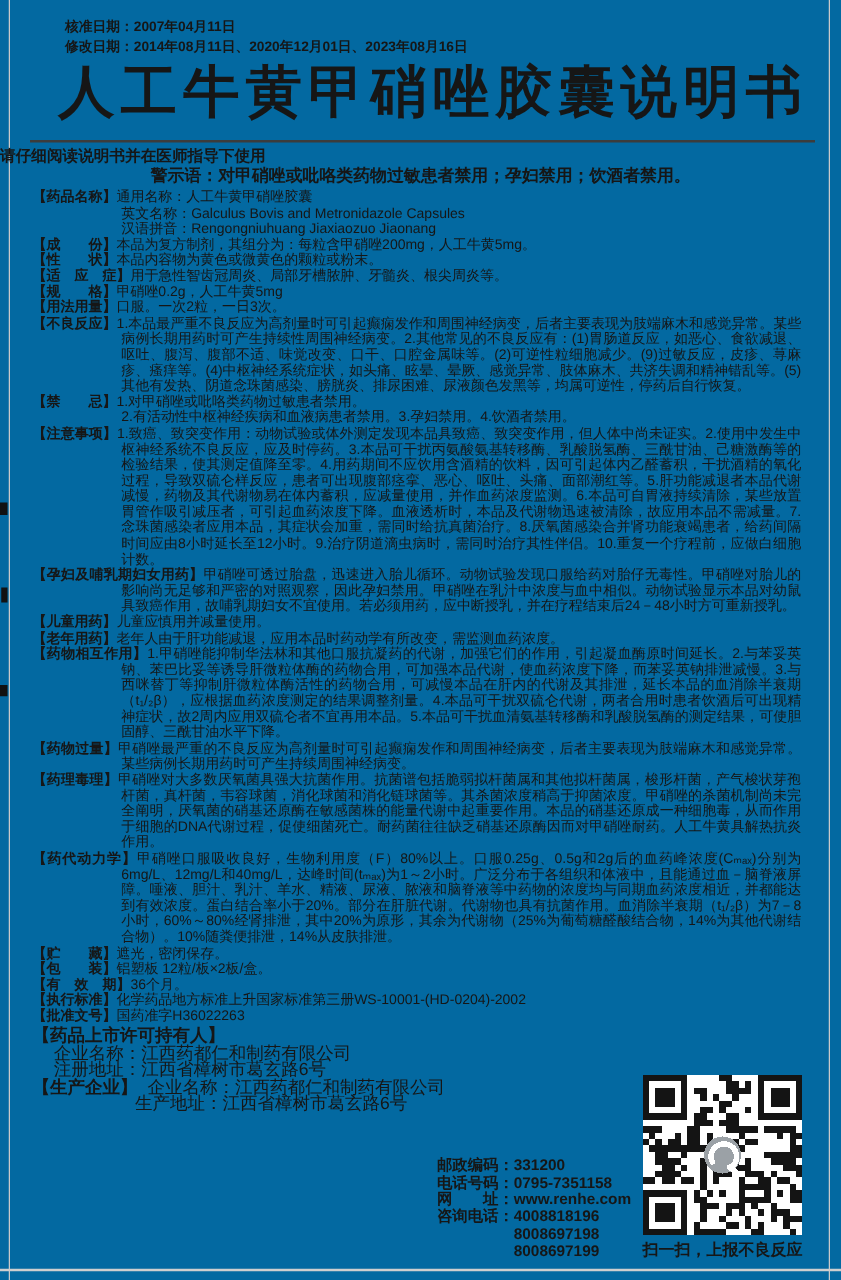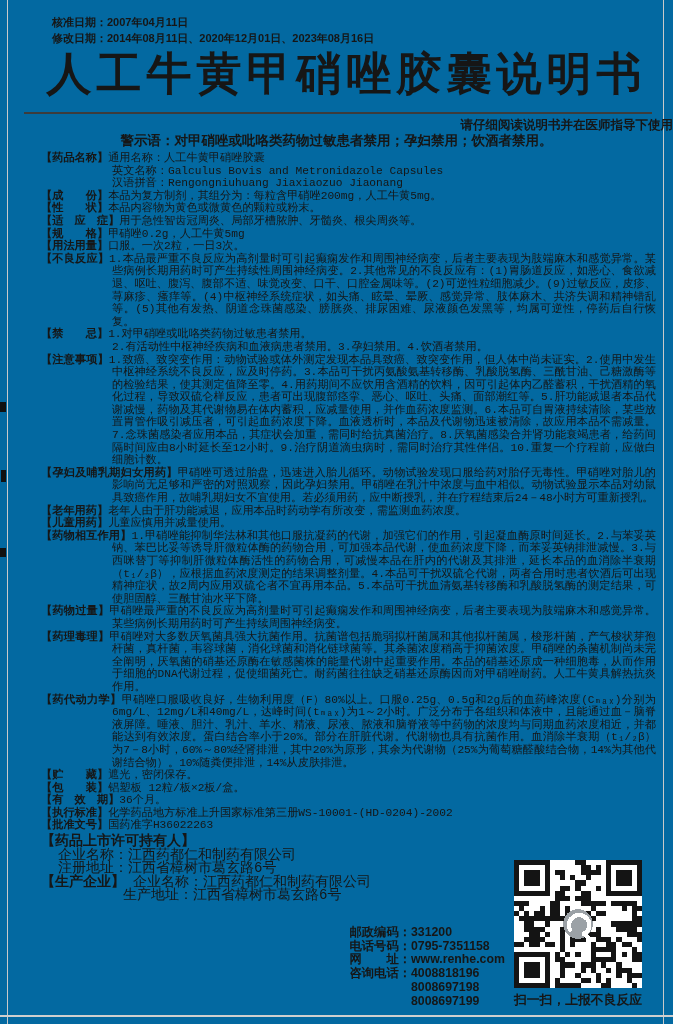--- a/index.html
+++ b/index.html
@@ -12,24 +12,24 @@
   .edge-v{position:absolute;top:0;bottom:0;width:1px;background:#c9c9c9;}
   .edge-bottom{position:absolute;left:0;right:0;top:1015px;height:2px;background:#cfcfcf;}
   .tick{position:absolute;background:#111;}
   
   .hdr{position:absolute;left:52px;top:14px;font-size:11px;font-weight:bold;line-height:16px;}
   .hdr-row span{display:inline;}
   
   .title{position:absolute;left:0;right:0;top:44px;text-align:center;
     font-size:45px;font-weight:bold;letter-spacing:5px;white-space:nowrap;padding-left:20px;}
   .title-rule{position:absolute;left:24px;right:21px;top:112px;height:2px;background:#3c3c3c;}
-  .subtitle{position:absolute;left:0;right:0;top:118px;text-align:right;font-size:12.5px;font-weight:bold;line-height:15px;}
+  .subtitle{position:absolute;left:0;right:0;top:118px;text-align:left;font-size:12.5px;font-weight:bold;line-height:15px;}
   .warning{position:absolute;left:0;right:0;top:133px;text-align:center;font-size:13.5px;font-weight:bold;line-height:16px;}
   
-  .content{position:absolute;left:41px;top:152px;width:615px;font-family:Liberation Mono, monospace;}
+  .content{position:absolute;left:26px;top:152px;width:615px;}
   p.sec{margin:0;padding-left:71px;text-indent:-71px;font-size:11.2px;line-height:12.6px;
     text-align:justify;white-space:pre-line;}
   p.sec .lab{font-weight:bold;}
   .bottom{margin-top:3px;}
   .bottom .row{font-size:14px;line-height:13.5px;white-space:nowrap;}
   .bottom .lab{font-weight:bold;}
   .indent17{padding-left:17px;}
   .indent82{padding-left:82px;}
   
   .contact{position:absolute;left:345px;top:926px;font-size:12.3px;line-height:13.7px;font-weight:bold;}
@@ -69,22 +69,22 @@
     <p class="sec"><span class="lab">【成　　份】</span><span class="txt">本品为复方制剂，其组分为：每粒含甲硝唑200mg，人工牛黄5mg。</span></p>
     <p class="sec"><span class="lab">【性　　状】</span><span class="txt">本品内容物为黄色或微黄色的颗粒或粉末。</span></p>
     <p class="sec"><span class="lab">【适　应　症】</span><span class="txt">用于急性智齿冠周炎、局部牙槽脓肿、牙髓炎、根尖周炎等。</span></p>
     <p class="sec"><span class="lab">【规　　格】</span><span class="txt">甲硝唑0.2g，人工牛黄5mg</span></p>
     <p class="sec"><span class="lab">【用法用量】</span><span class="txt">口服。一次2粒，一日3次。</span></p>
     <p class="sec"><span class="lab">【不良反应】</span><span class="txt">1.本品最严重不良反应为高剂量时可引起癫痫发作和周围神经病变，后者主要表现为肢端麻木和感觉异常。某些病例长期用药时可产生持续性周围神经病变。2.其他常见的不良反应有：(1)胃肠道反应，如恶心、食欲减退、呕吐、腹泻、腹部不适、味觉改变、口干、口腔金属味等。(2)可逆性粒细胞减少。(9)过敏反应，皮疹、荨麻疹、瘙痒等。(4)中枢神经系统症状，如头痛、眩晕、晕厥、感觉异常、肢体麻木、共济失调和精神错乱等。(5)其他有发热、阴道念珠菌感染、膀胱炎、排尿困难、尿液颜色发黑等，均属可逆性，停药后自行恢复。</span></p>
     <p class="sec"><span class="lab">【禁　　忌】</span><span class="txt">1.对甲硝唑或吡咯类药物过敏患者禁用。
 2.有活动性中枢神经疾病和血液病患者禁用。3.孕妇禁用。4.饮酒者禁用。</span></p>
     <p class="sec"><span class="lab">【注意事项】</span><span class="txt">1.致癌、致突变作用：动物试验或体外测定发现本品具致癌、致突变作用，但人体中尚未证实。2.使用中发生中枢神经系统不良反应，应及时停药。3.本品可干扰丙氨酸氨基转移酶、乳酸脱氢酶、三酰甘油、己糖激酶等的检验结果，使其测定值降至零。4.用药期间不应饮用含酒精的饮料，因可引起体内乙醛蓄积，干扰酒精的氧化过程，导致双硫仑样反应，患者可出现腹部痉挛、恶心、呕吐、头痛、面部潮红等。5.肝功能减退者本品代谢减慢，药物及其代谢物易在体内蓄积，应减量使用，并作血药浓度监测。6.本品可自胃液持续清除，某些放置胃管作吸引减压者，可引起血药浓度下降。血液透析时，本品及代谢物迅速被清除，故应用本品不需减量。7.念珠菌感染者应用本品，其症状会加重，需同时给抗真菌治疗。8.厌氧菌感染合并肾功能衰竭患者，给药间隔时间应由8小时延长至12小时。9.治疗阴道滴虫病时，需同时治疗其性伴侣。10.重复一个疗程前，应做白细胞计数。</span></p>
     <p class="sec"><span class="lab">【孕妇及哺乳期妇女用药】</span><span class="txt">甲硝唑可透过胎盘，迅速进入胎儿循环。动物试验发现口服给药对胎仔无毒性。甲硝唑对胎儿的影响尚无足够和严密的对照观察，因此孕妇禁用。甲硝唑在乳汁中浓度与血中相似。动物试验显示本品对幼鼠具致癌作用，故哺乳期妇女不宜使用。若必须用药，应中断授乳，并在疗程结束后24－48小时方可重新授乳。</span></p>
+    <p class="sec"><span class="lab">【儿童用药】</span><span class="txt">儿童应慎用并减量使用。</span></p>
     <p class="sec"><span class="lab">【老年用药】</span><span class="txt">老年人由于肝功能减退，应用本品时药动学有所改变，需监测血药浓度。</span></p>
-    <p class="sec"><span class="lab">【儿童用药】</span><span class="txt">儿童应慎用并减量使用。</span></p>
     <p class="sec"><span class="lab">【药物相互作用】</span><span class="txt">1.甲硝唑能抑制华法林和其他口服抗凝药的代谢，加强它们的作用，引起凝血酶原时间延长。2.与苯妥英钠、苯巴比妥等诱导肝微粒体酶的药物合用，可加强本品代谢，使血药浓度下降，而苯妥英钠排泄减慢。3.与西咪替丁等抑制肝微粒体酶活性的药物合用，可减慢本品在肝内的代谢及其排泄，延长本品的血消除半衰期（t₁/₂β），应根据血药浓度测定的结果调整剂量。4.本品可干扰双硫仑代谢，两者合用时患者饮酒后可出现精神症状，故2周内应用双硫仑者不宜再用本品。5.本品可干扰血清氨基转移酶和乳酸脱氢酶的测定结果，可使胆固醇、三酰甘油水平下降。</span></p>
     <p class="sec"><span class="lab">【药物过量】</span><span class="txt">甲硝唑最严重的不良反应为高剂量时可引起癫痫发作和周围神经病变，后者主要表现为肢端麻木和感觉异常。某些病例长期用药时可产生持续周围神经病变。</span></p>
     <p class="sec"><span class="lab">【药理毒理】</span><span class="txt">甲硝唑对大多数厌氧菌具强大抗菌作用。抗菌谱包括脆弱拟杆菌属和其他拟杆菌属，梭形杆菌，产气梭状芽孢杆菌，真杆菌，韦容球菌，消化球菌和消化链球菌等。其杀菌浓度稍高于抑菌浓度。甲硝唑的杀菌机制尚未完全阐明，厌氧菌的硝基还原酶在敏感菌株的能量代谢中起重要作用。本品的硝基还原成一种细胞毒，从而作用于细胞的DNA代谢过程，促使细菌死亡。耐药菌往往缺乏硝基还原酶因而对甲硝唑耐药。人工牛黄具解热抗炎作用。</span></p>
     <p class="sec"><span class="lab">【药代动力学】</span><span class="txt">甲硝唑口服吸收良好，生物利用度（F）80%以上。口服0.25g、0.5g和2g后的血药峰浓度(Cₘₐₓ)分别为6mg/L、12mg/L和40mg/L，达峰时间(tₘₐₓ)为1～2小时。广泛分布于各组织和体液中，且能通过血－脑脊液屏障。唾液、胆汁、乳汁、羊水、精液、尿液、脓液和脑脊液等中药物的浓度均与同期血药浓度相近，并都能达到有效浓度。蛋白结合率小于20%。部分在肝脏代谢。代谢物也具有抗菌作用。血消除半衰期（t₁/₂β）为7－8小时，60%～80%经肾排泄，其中20%为原形，其余为代谢物（25%为葡萄糖醛酸结合物，14%为其他代谢结合物）。10%随粪便排泄，14%从皮肤排泄。</span></p>
     <p class="sec"><span class="lab">【贮　　藏】</span><span class="txt">遮光，密闭保存。</span></p>
     <p class="sec"><span class="lab">【包　　装】</span><span class="txt">铝塑板 12粒/板×2板/盒。</span></p>
     <p class="sec"><span class="lab">【有　效　期】</span><span class="txt">36个月。</span></p>
     <p class="sec"><span class="lab">【执行标准】</span><span class="txt">化学药品地方标准上升国家标准第三册WS-10001-(HD-0204)-2002</span></p>
     <p class="sec"><span class="lab">【批准文号】</span><span class="txt">国药准字H36022263</span></p>
 

